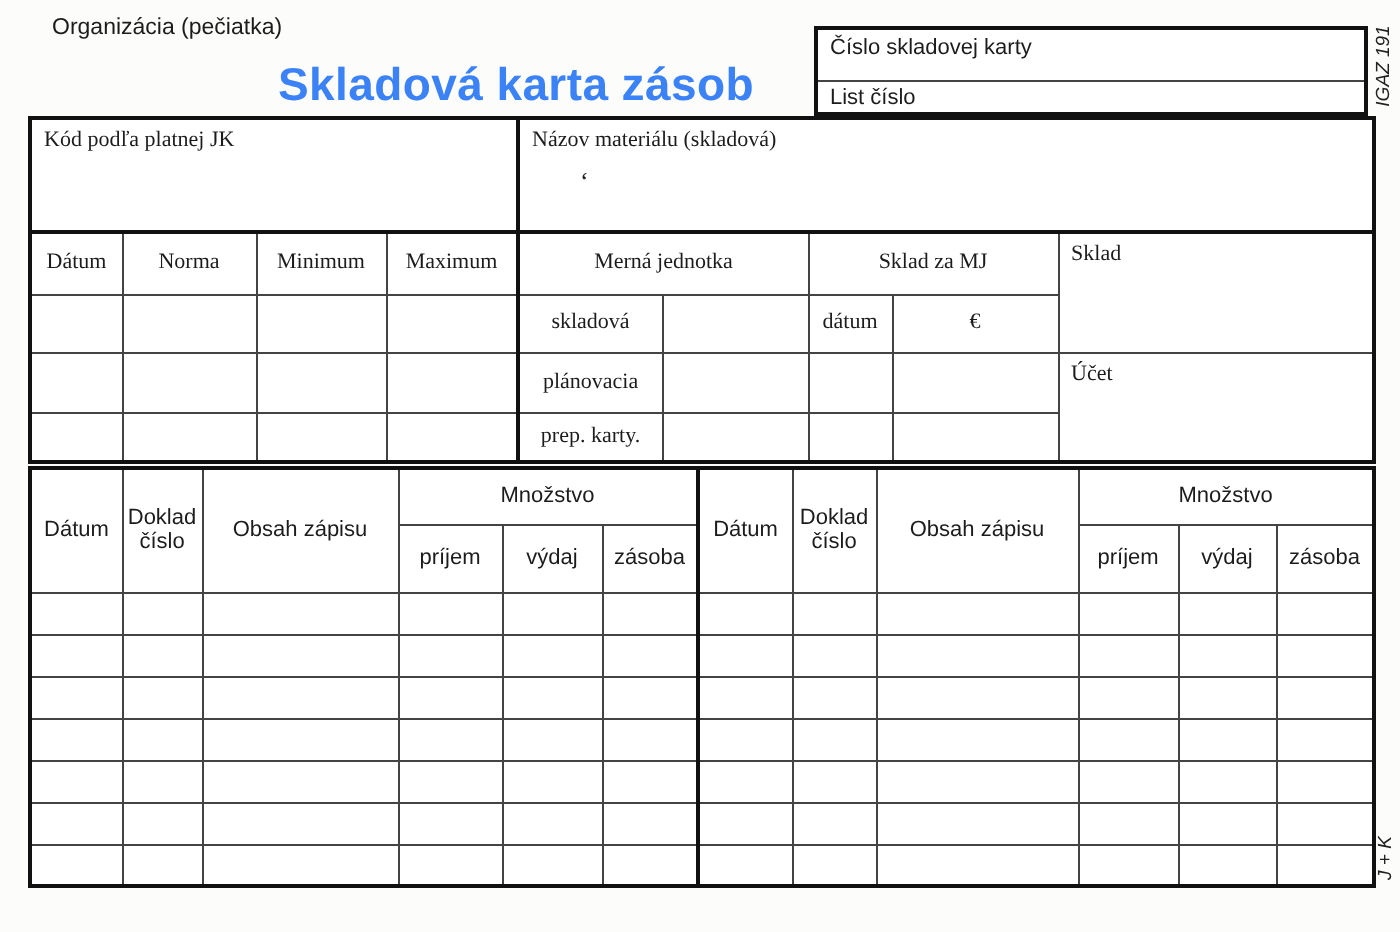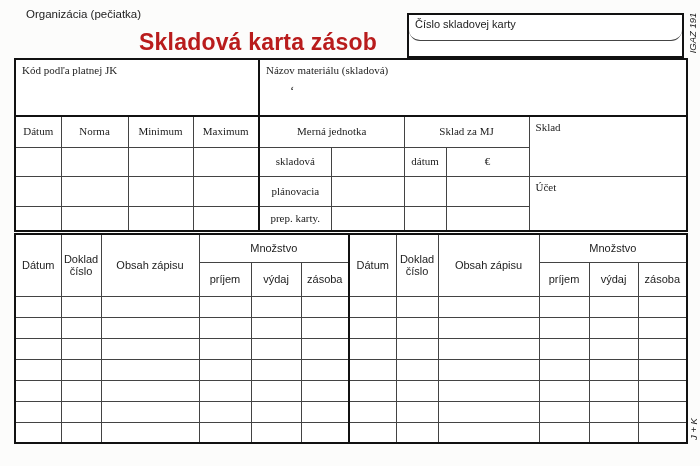--- a/index.html
+++ b/index.html
@@ -7,29 +7,29 @@
     position:relative; width:700px; height:466px;
     background:#fcfcfb;
     font-family:"Liberation Sans", sans-serif;
     color:#1c1c1c;
     overflow:hidden;
   }
   .org-label { position:absolute; left:14px; top:8px; font-size:11.5px;margin-left:12px; }
   .form-title {
     position:absolute; left:118px; top:29px; width:280px;
     text-align:center; font-size:23px; font-weight:bold; letter-spacing:.2px;
-    color:#b91c1c;
+    color:#3b82f6;
   }
   .cardbox {
     position:absolute; left:407px; top:13px; width:277px; height:45px;
     border:2px solid #111; box-sizing:border-box; background:#fff;
   }
   .cardbox .c1 {
     height:26px; box-sizing:border-box; border-bottom:1px solid #444;
-    padding:3px 0 0 6px; font-size:11px;border-radius:11px;
+    padding:3px 0 0 6px; font-size:11px;
   }
   .cardbox .c2 { padding:2px 0 0 6px; font-size:11px; }
   .vtext {
     position:absolute; font-size:9.5px; font-style:italic; white-space:nowrap;
     transform:translate(-50%,-50%) rotate(-90deg); color:#222;
   }
   table {
     position:absolute; left:14px; border-collapse:collapse; table-layout:fixed;
     background:#fff; border:2px solid #111;
   }
@@ -49,20 +49,21 @@
 <body>
 
 <div class="page">
 
   <div class="org-label">Organizácia (pečiatka)</div>
 
   <div class="form-title">Skladová karta zásob</div>
 
   <div class="cardbox">
     <div class="c1">Číslo skladovej karty</div>
+    <div class="c2">List číslo</div>
   </div>
 
   <span class="vtext" style="left:692px; top:33px">IGAZ 191</span>
   <span class="vtext" style="left:693px; top:429px">J + K</span>
 
   <table id="t1">
     <colgroup>
       <col style="width:46px">
         <col style="width:67px">
         <col style="width:65px">

